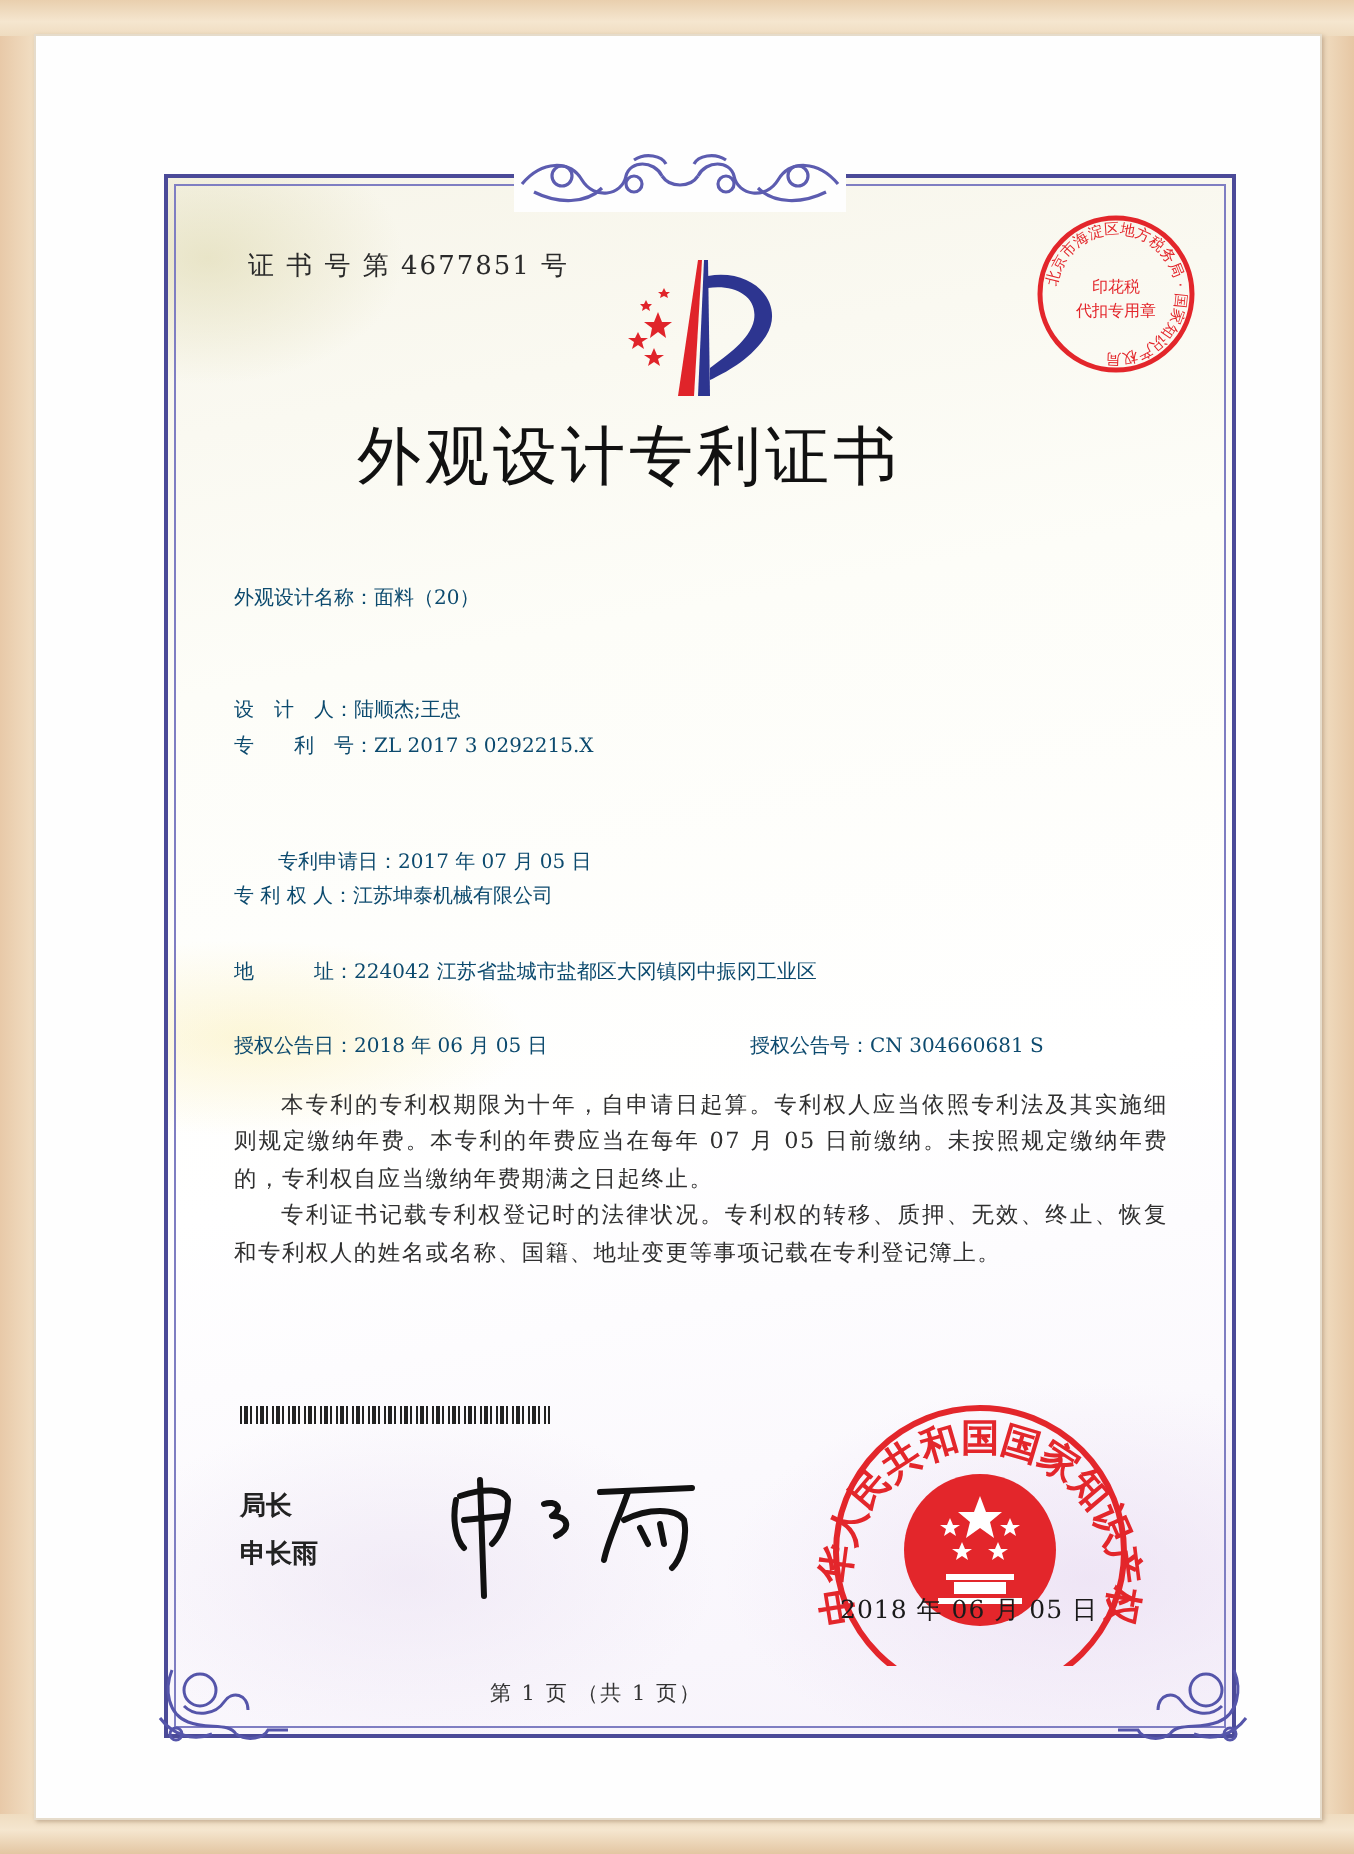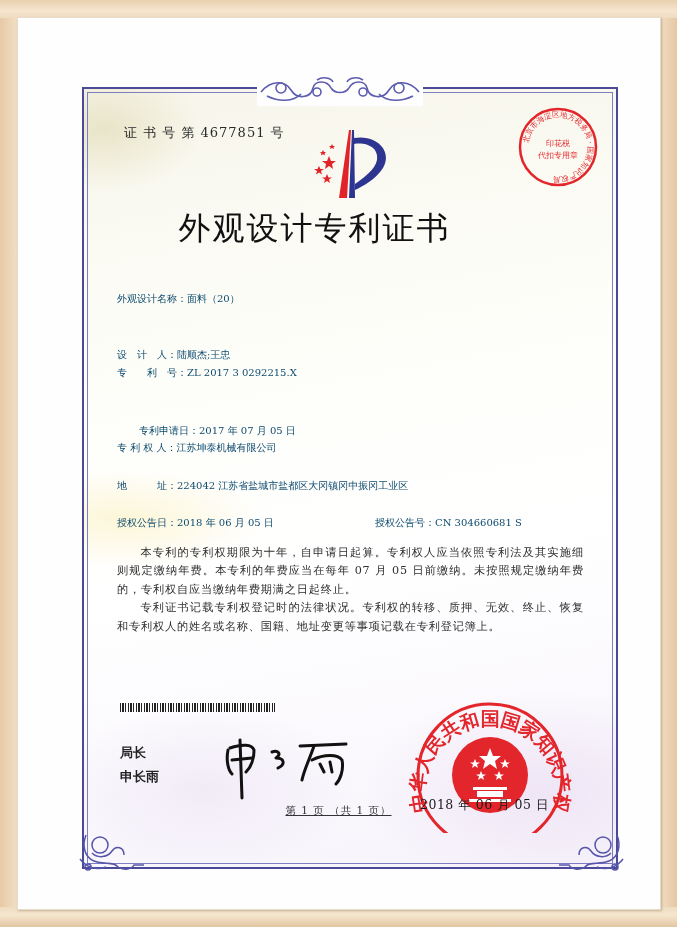--- a/index.html
+++ b/index.html
@@ -87,21 +87,21 @@
       position: absolute; left: 120px; font-family: "DejaVu Sans", sans-serif; font-size: 13px; font-weight: bold; color: #222;
     }
     .director-title { top: 744px; }
     .director-name { top: 768px; }
     .signature { position: absolute; left: 220px; top: 732px; width: 140px; height: 70px; }
     .seal-big { position: absolute; left: 405px; top: 693px; width: 170px; height: 140px; }
     .seal-date {
       position: absolute; left: 420px; top: 797px; font-size: 12.5px; color: #1a1a1a; letter-spacing: 0.5px;
     }
     .page-num {
-      position: absolute; left: 0; width: 677px; top: 804px; text-align: center; font-size: 10.5px; color: #333; letter-spacing: 1px; text-decoration: underline;
+      position: absolute; left: 0; width: 596px; top: 840px; text-align: center; font-size: 10.5px; color: #333; letter-spacing: 1px;
     }
   </style>
 </head>
 <body>
 
 <div class="frame-top"></div>
 <div class="frame-bottom"></div>
 <div class="paper"></div>
 
 <div class="cert">

